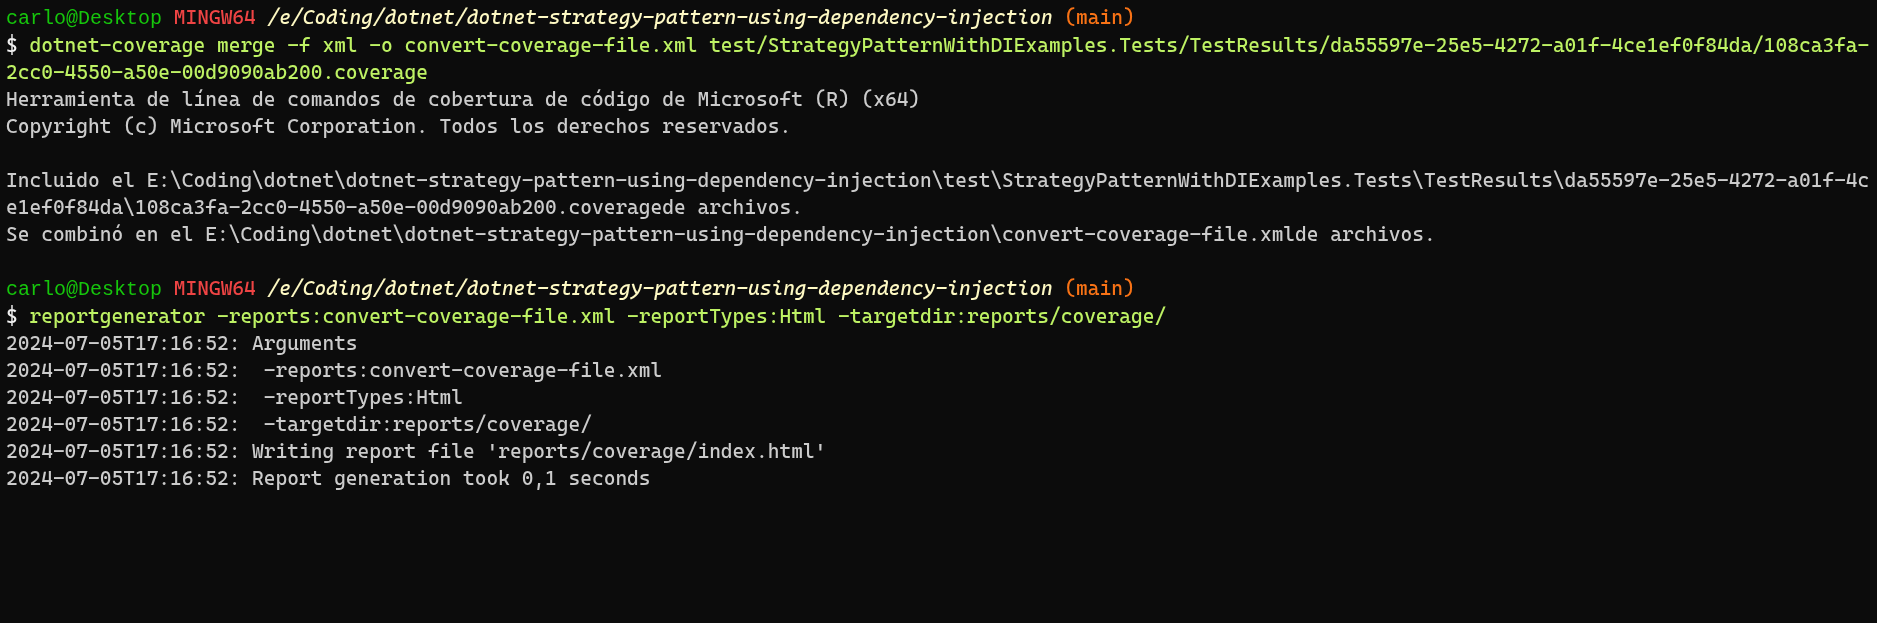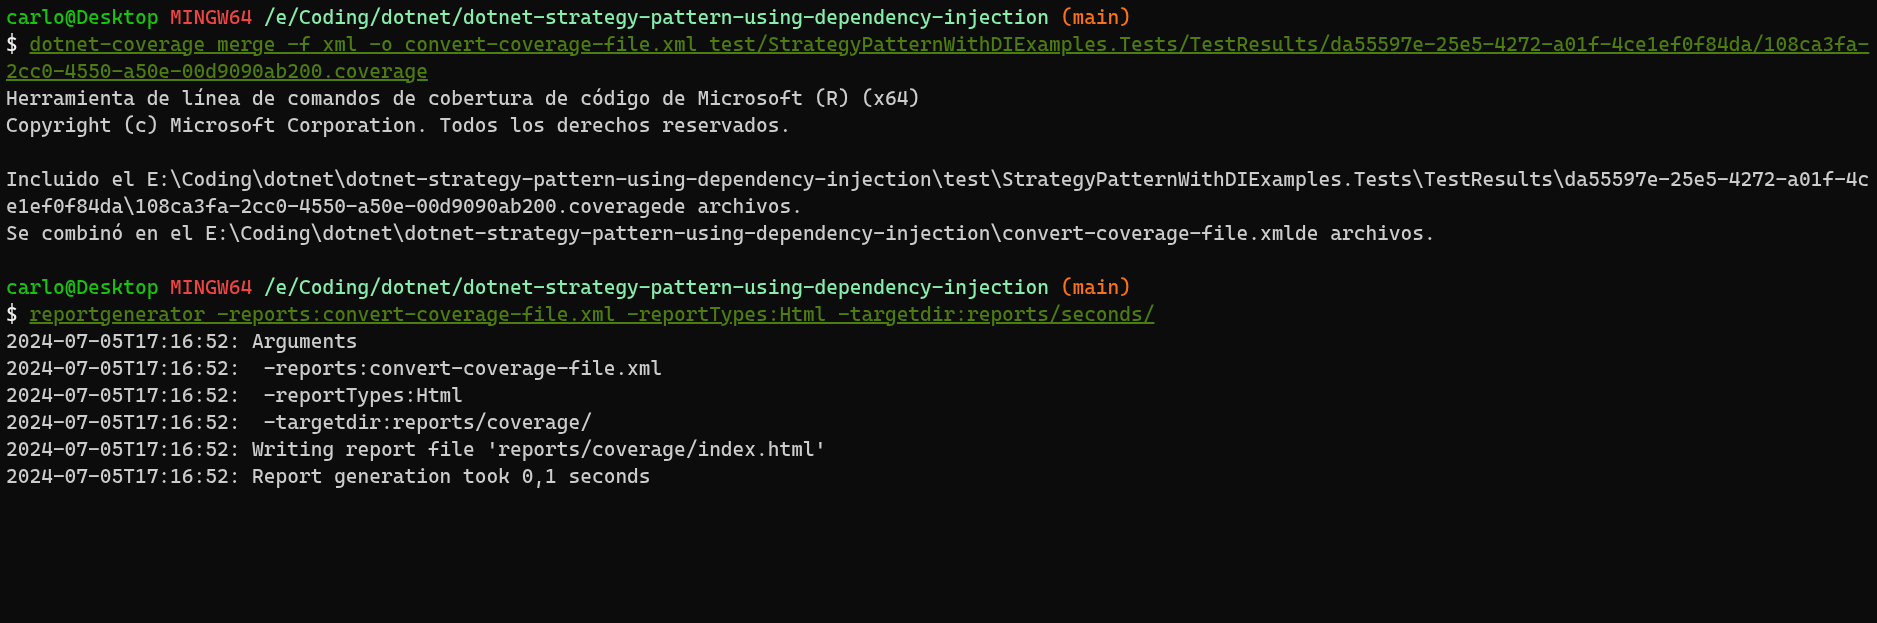--- a/index.html
+++ b/index.html
@@ -14,39 +14,39 @@
     font-size: 20px;
     line-height: 1.35;
     padding: 4px 6px;
     white-space: pre-wrap;
     word-break: break-all;
     width: 1877px;
     height: 623px;
     overflow: hidden;
     font-weight: 500;
   }
-  .user { color: #16c60c; }
+  .user { color: #16c60c; font-family: Liberation Mono, monospace; }
   .env { color: #ef4444; }
-  .path { color: #86efac; }
+  .path { color: #fef9c3; font-style: italic; }
   .branch { color: #f97316; }
-  .white { color: #4d7c0f; text-decoration: underline; }
+  .white { color: #bef264; }
   .gray { color: #cccccc; }
   .prompt-sym { color: #f2f2f2; }
 </style>
 </head>
 <body><span><span><span class="user">carlo@Desktop</span> <span class="env">MINGW64</span> <span class="path">/e/Coding/dotnet/dotnet-strategy-pattern-using-dependency-injection</span> <span class="branch">(main)</span></span>
 <span><span class="prompt-sym">$</span> <span class="white">dotnet-coverage merge -f xml -o convert-coverage-file.xml test/StrategyPatternWithDIExamples.Tests/TestResults/da55597e-25e5-4272-a01f-4ce1ef0f84da/108ca3fa-2cc0-4550-a50e-00d9090ab200.coverage</span></span>
 <span class="gray">Herramienta de línea de comandos de cobertura de código de Microsoft (R) (x64)
 Copyright (c) Microsoft Corporation. Todos los derechos reservados.
 
 Incluido el E:\Coding\dotnet\dotnet-strategy-pattern-using-dependency-injection\test\StrategyPatternWithDIExamples.Tests\TestResults\da55597e-25e5-4272-a01f-4ce1ef0f84da\108ca3fa-2cc0-4550-a50e-00d9090ab200.coveragede archivos.
 Se combinó en el E:\Coding\dotnet\dotnet-strategy-pattern-using-dependency-injection\convert-coverage-file.xmlde archivos.</span>
 
 <span><span class="user">carlo@Desktop</span> <span class="env">MINGW64</span> <span class="path">/e/Coding/dotnet/dotnet-strategy-pattern-using-dependency-injection</span> <span class="branch">(main)</span></span>
-<span><span class="prompt-sym">$</span> <span class="white">reportgenerator -reports:convert-coverage-file.xml -reportTypes:Html -targetdir:reports/seconds/</span></span>
+<span><span class="prompt-sym">$</span> <span class="white">reportgenerator -reports:convert-coverage-file.xml -reportTypes:Html -targetdir:reports/coverage/</span></span>
 <span class="gray">2024-07-05T17:16:52: Arguments
 2024-07-05T17:16:52:  -reports:convert-coverage-file.xml
 2024-07-05T17:16:52:  -reportTypes:Html
 2024-07-05T17:16:52:  -targetdir:reports/coverage/
 2024-07-05T17:16:52: Writing report file 'reports/coverage/index.html'
 2024-07-05T17:16:52: Report generation took 0,1 seconds</span></span>
 
 
 
 

